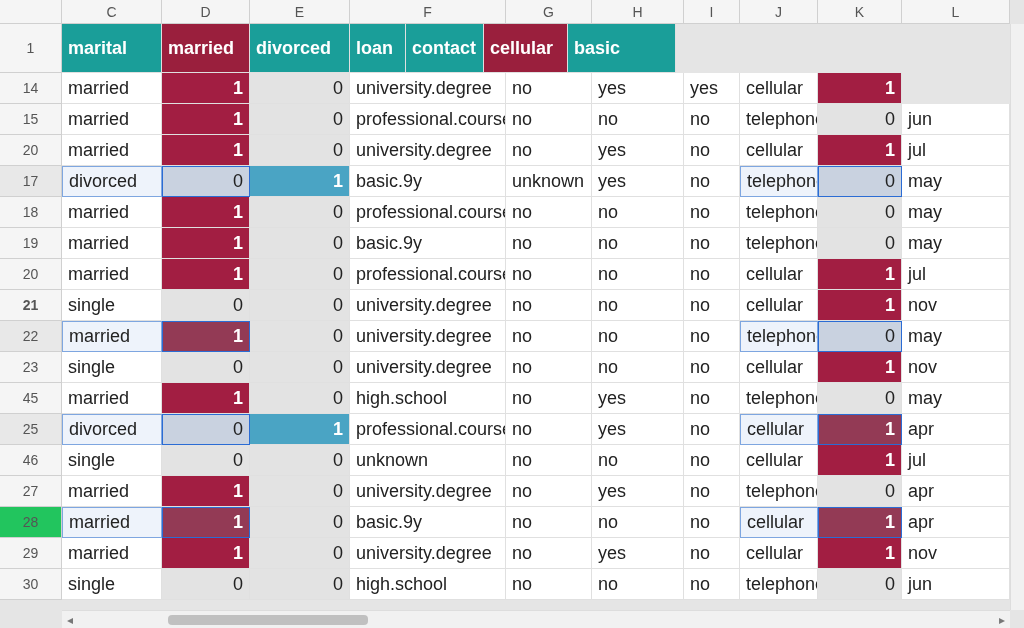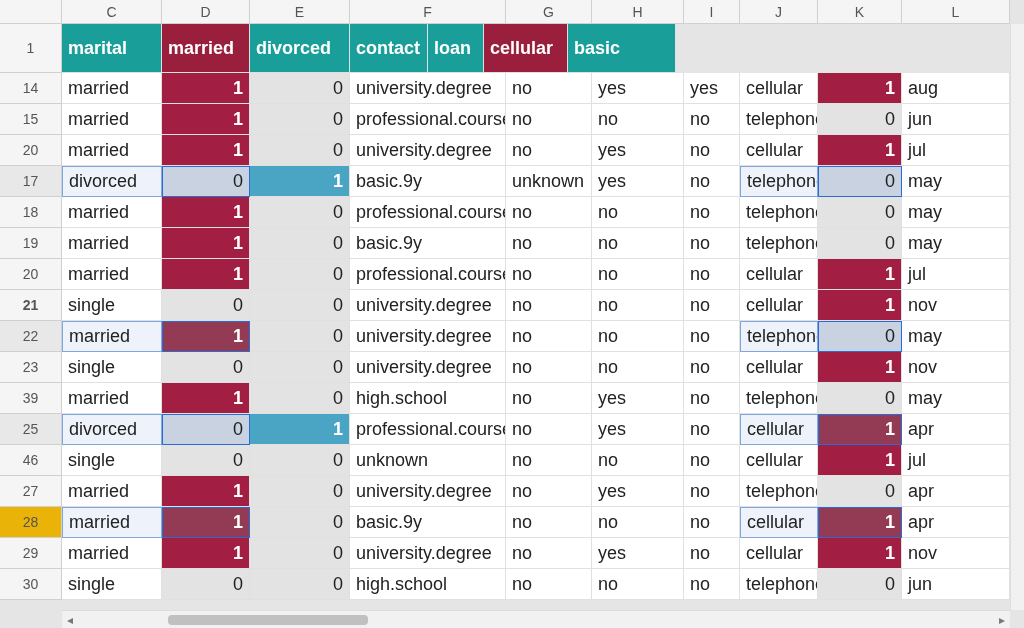--- a/index.html
+++ b/index.html
@@ -101,50 +101,49 @@
       <div class="row-head" style="height: 31px;">14</div>
       <div class="row-head" style="height: 31px;">15</div>
       <div class="row-head" style="height: 31px;">20</div>
       <div class="row-head" style="height: 31px; background: rgb(232, 232, 232);">17</div>
       <div class="row-head" style="height: 31px;">18</div>
       <div class="row-head" style="height: 31px;">19</div>
       <div class="row-head" style="height: 31px;">20</div>
       <div class="row-head" style="height: 31px; font-weight: bold;">21</div>
       <div class="row-head" style="height: 31px; background: rgb(232, 232, 232);">22</div>
       <div class="row-head" style="height: 31px;">23</div>
-      <div class="row-head" style="height: 31px;">39</div>
+      <div class="row-head" style="height: 31px;">45</div>
       <div class="row-head" style="height: 31px; background: rgb(232, 232, 232);">25</div>
       <div class="row-head" style="height: 31px;">46</div>
       <div class="row-head" style="height: 31px;">27</div>
-      <div class="row-head" style="height: 31px; background: #eab308;">28</div>
+      <div class="row-head" style="height: 31px; background: #22c55e;">28</div>
       <div class="row-head" style="height: 31px;">29</div>
       <div class="row-head" style="height: 31px;">30</div>
     </div>
 
   <div class="grid">
       <div class="row">
         <div class="cell hdr-teal" style="width: 100px; height: 49px;">marital</div>
         <div class="cell hdr-maroon" style="width: 88px; height: 49px;">married</div>
         <div class="cell hdr-teal" style="width: 100px; height: 49px;">divorced</div>
+        <div class="cell hdr-teal" style="width: 56px; height: 49px;">loan</div>
         <div class="cell hdr-teal" style="width: 78px; height: 49px;">contact</div>
-        <div class="cell hdr-teal" style="width: 56px; height: 49px;">loan</div>
         <div class="cell hdr-maroon" style="width: 84px; height: 49px;">cellular</div>
         <div class="cell hdr-teal" style="width: 108px; height: 49px;">basic</div>
       </div>
       <div class="row">
         <div class="cell" style="width: 100px; height: 31px;">married</div>
         <div class="cell bg-maroon" style="width: 88px; height: 31px;">1</div>
         <div class="cell bg-gray num" style="width: 100px; height: 31px;">0</div>
         <div class="cell" style="width: 156px; height: 31px;">university.degree</div>
         <div class="cell" style="width: 86px; height: 31px;">no</div>
         <div class="cell" style="width: 92px; height: 31px;">yes</div>
         <div class="cell" style="width: 56px; height: 31px;">yes</div>
         <div class="cell" style="width: 78px; height: 31px;">cellular</div>
         <div class="cell bg-maroon" style="width: 84px; height: 31px;">1</div>
-        <div class="cell" style="width: 108px; height: 31px;">aug</div>
       </div>
       <div class="row">
         <div class="cell" style="width: 100px; height: 31px;">married</div>
         <div class="cell bg-maroon" style="width: 88px; height: 31px;">1</div>
         <div class="cell bg-gray num" style="width: 100px; height: 31px;">0</div>
         <div class="cell" style="width: 156px; height: 31px;">professional.course</div>
         <div class="cell" style="width: 86px; height: 31px;">no</div>
         <div class="cell" style="width: 92px; height: 31px;">no</div>
         <div class="cell" style="width: 56px; height: 31px;">no</div>
         <div class="cell" style="width: 78px; height: 31px;">telephone</div>

